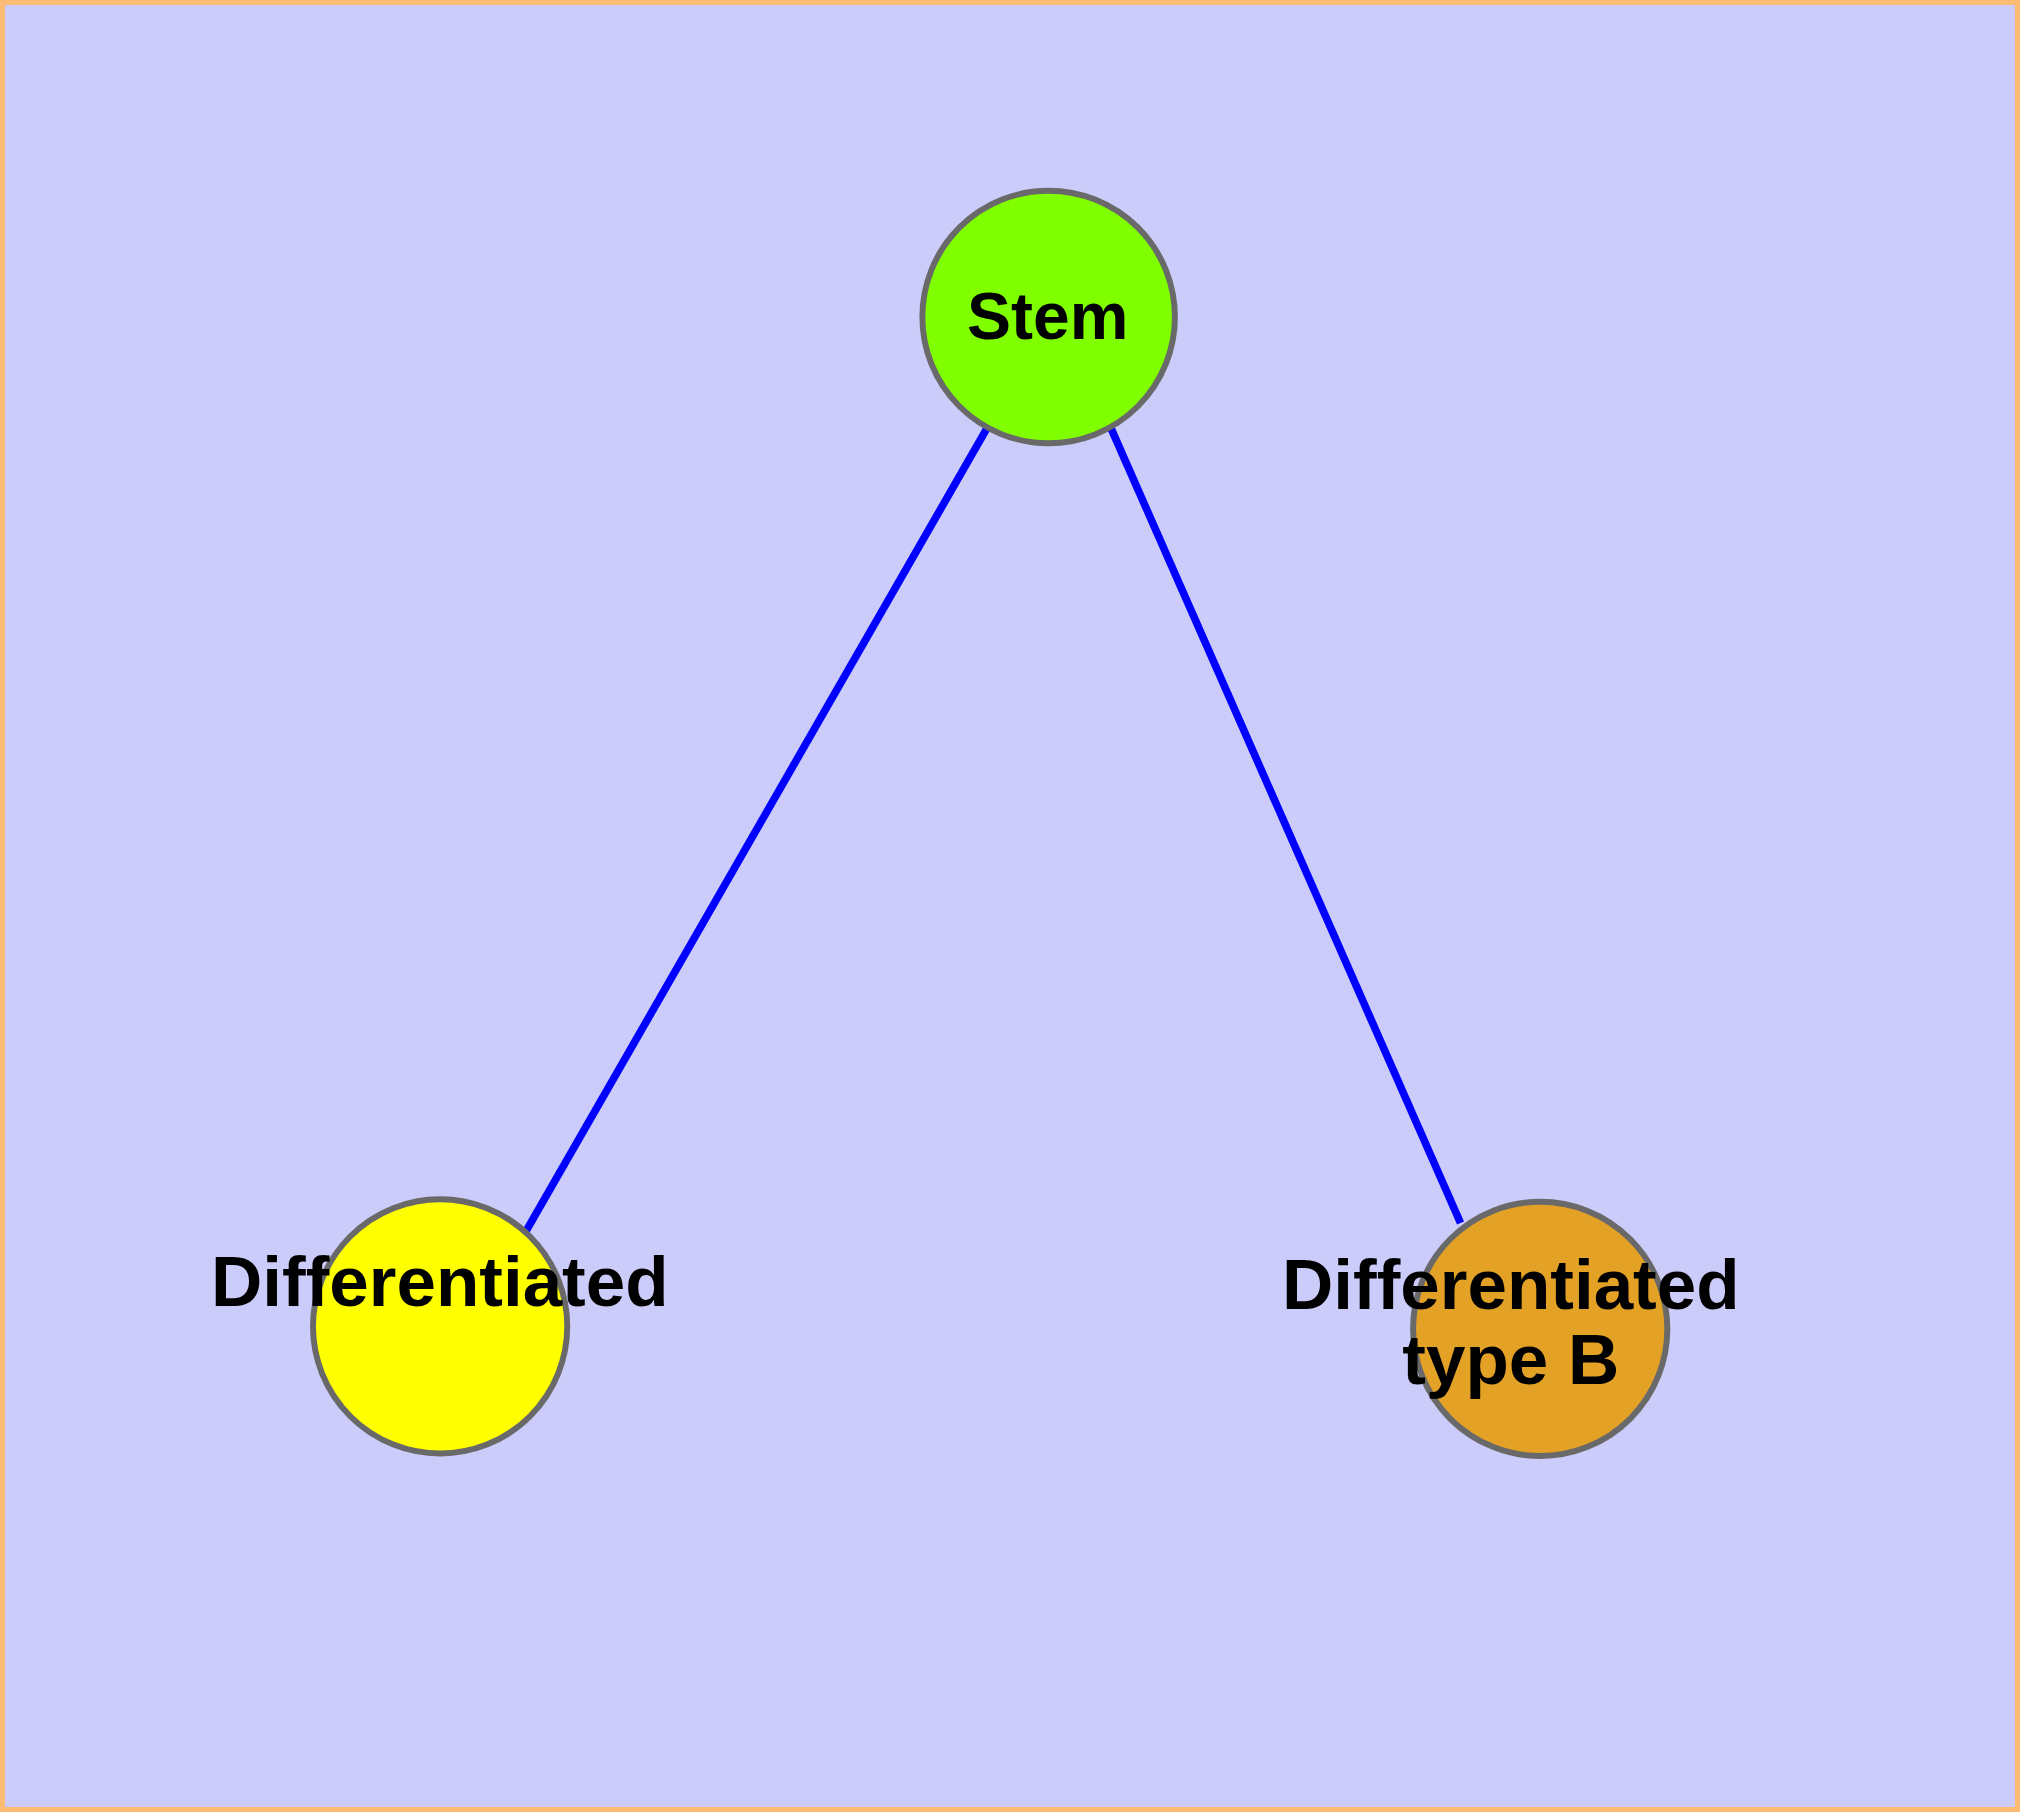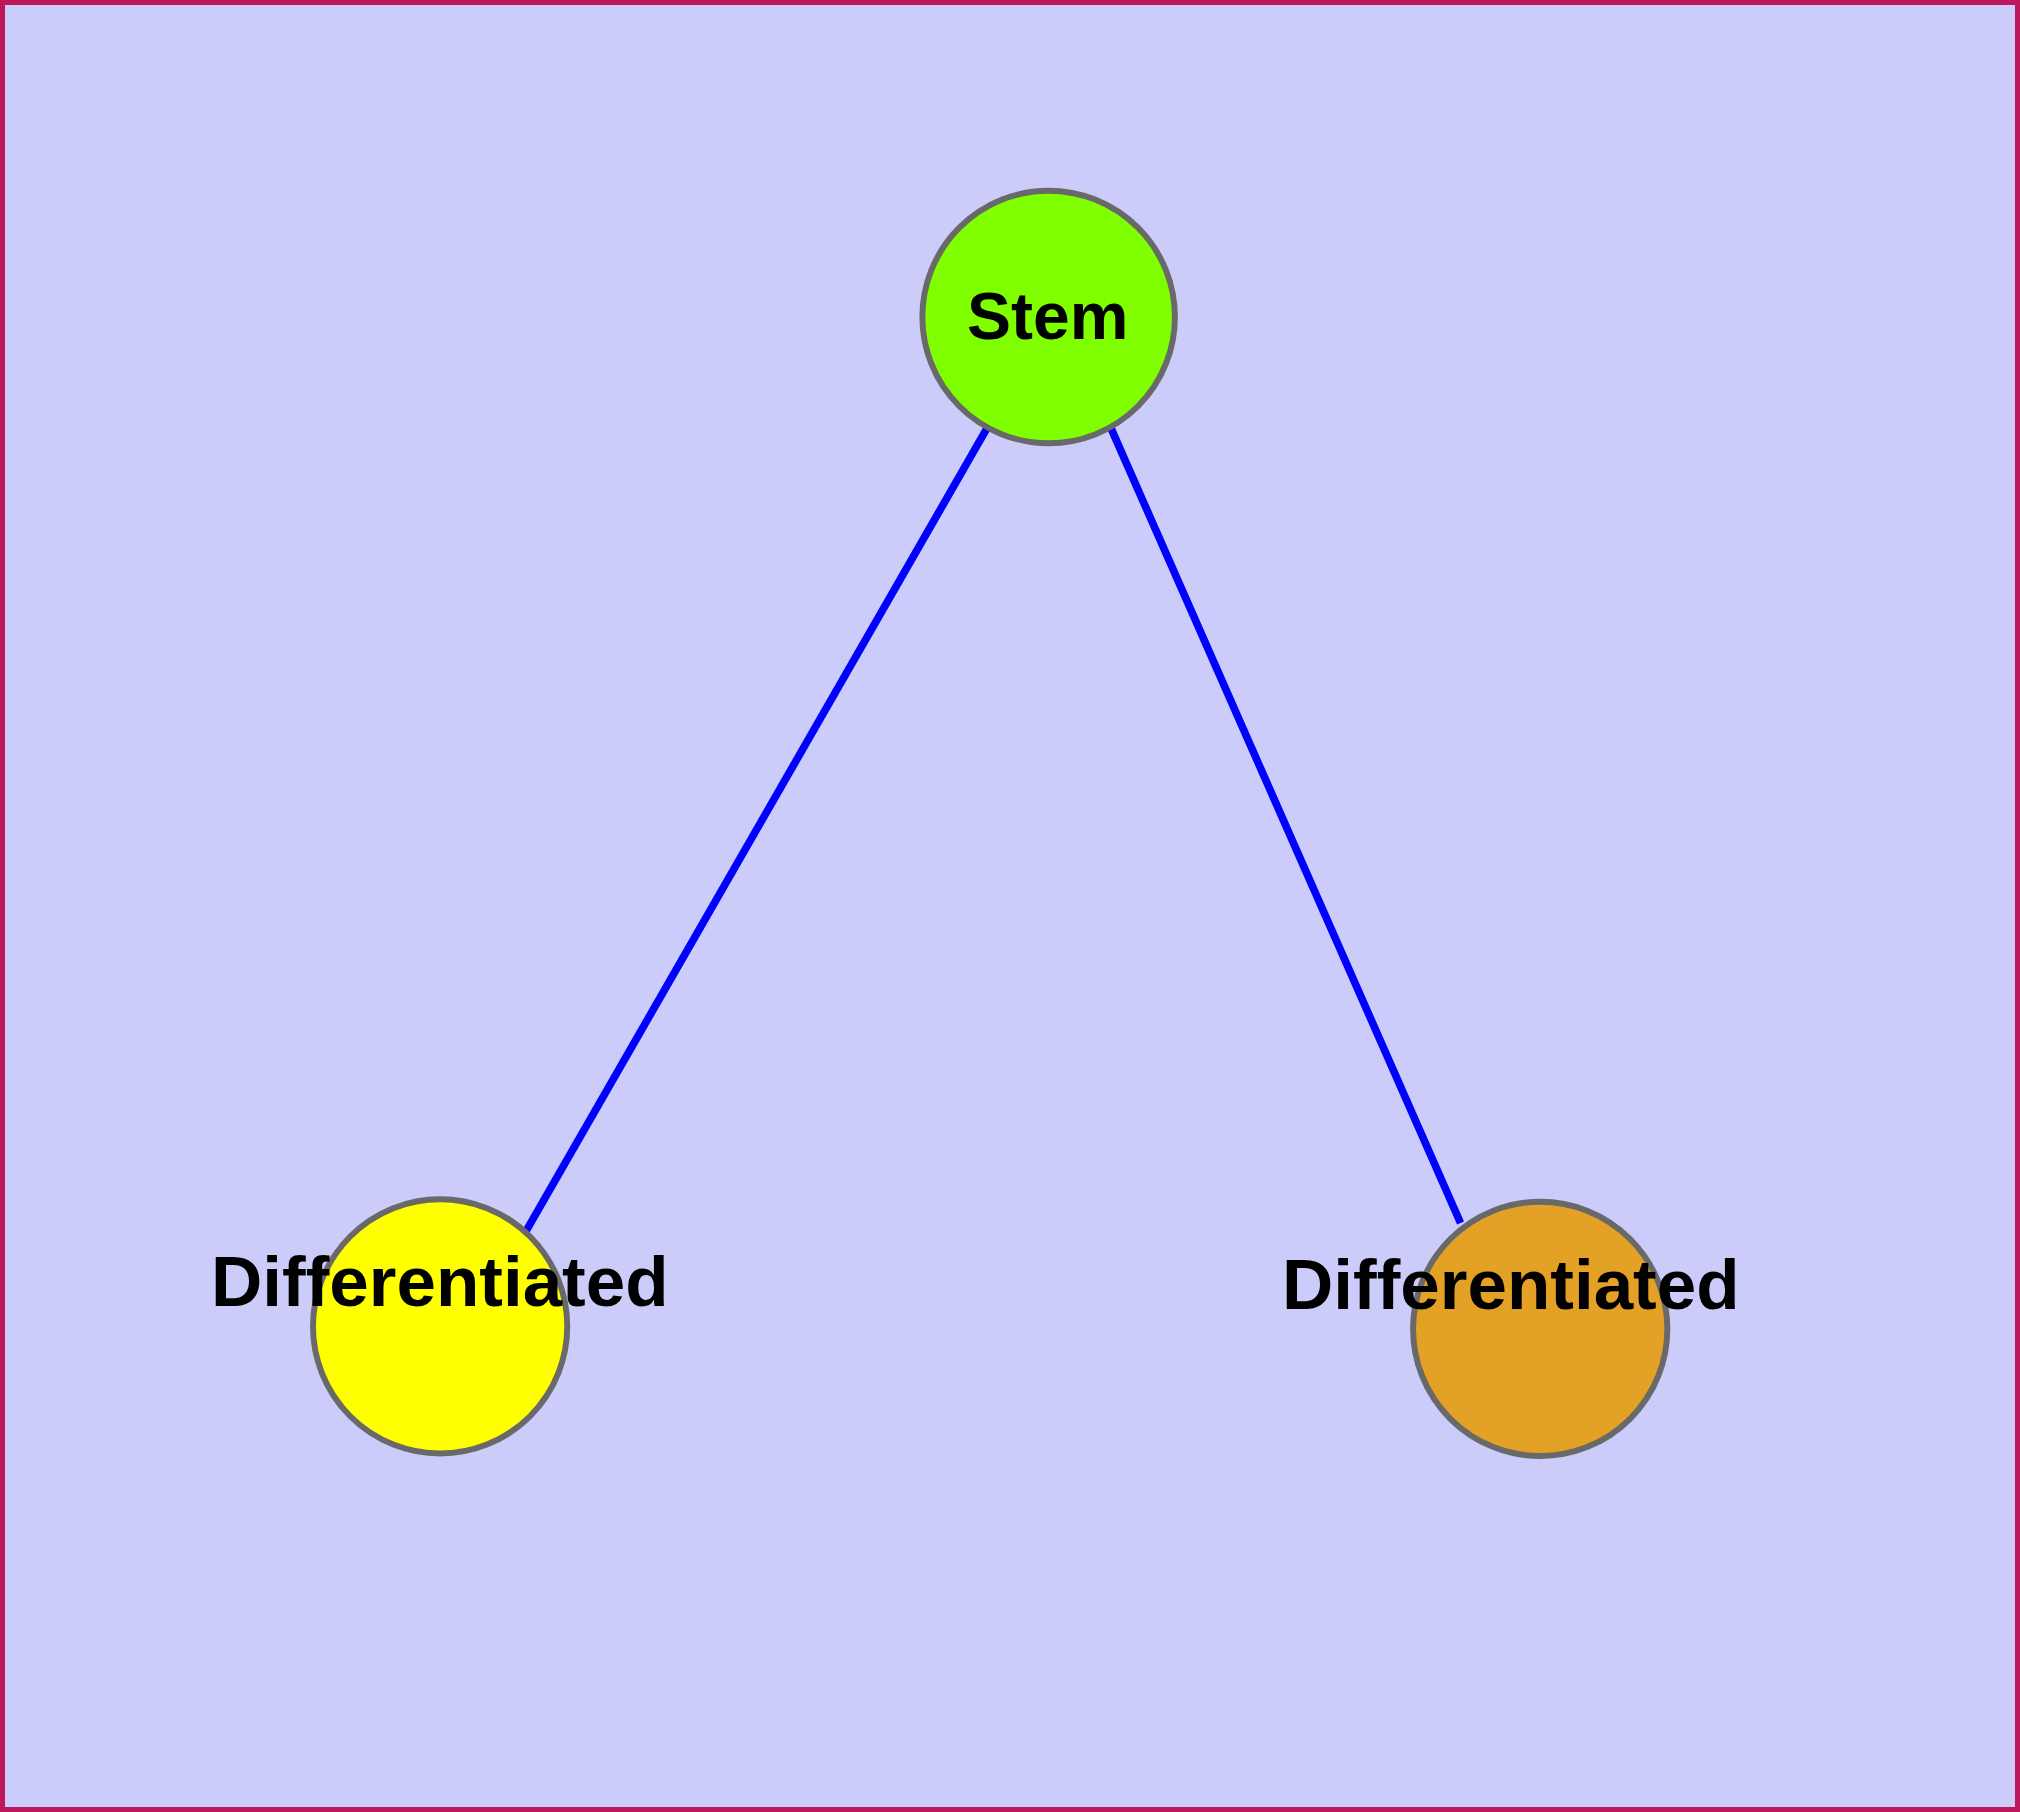--- a/index.html
+++ b/index.html
@@ -5,21 +5,21 @@
 <style>
   html, body {
     margin: 0;
     padding: 0;
     background: #ffffff;
   }
   #canvas {
     position: relative;
     width: 2021px;
     height: 1812px;
-    background: #be185d;
+    background: #fdba74;
     overflow: hidden;
     font-family: "Liberation Sans", sans-serif;
   }
   #plot-bg {
     position: absolute;
     left: 5.1px;
     top: 5.1px;
     width: 2010px;
     height: 1802px;
     background: #ccccfa;
@@ -63,17 +63,17 @@
     <g id="node-layer">
         <circle cx="1237" cy="374" r="149" fill="#7fff00" stroke="#696969" stroke-width="7"></circle>
         <circle cx="519" cy="1565" r="150" fill="#ffff00" stroke="#696969" stroke-width="7"></circle>
         <circle cx="1817" cy="1568" r="150" fill="#e3a126" stroke="#696969" stroke-width="7"></circle>
       </g>
   </svg>
 
   <div id="label-layer">
       <div class="node-label label-stem" style="font-size: 66px; left: 967px; top: 282px;"><div>Stem</div></div>
       <div class="node-label label-leaf" style="font-size: 71px; left: 211px; top: 1244px;"><div>Differentiated</div></div>
-      <div class="node-label label-leaf" style="font-size: 71px; left: 1282px; top: 1247px;"><div>Differentiated</div></div>
+      <div class="node-label label-leaf" style="font-size: 71px; left: 1282px; top: 1247px;"><div>Differentiated</div><div>type B</div></div>
     </div>
 
 </div>
 
 
 </body></html>

